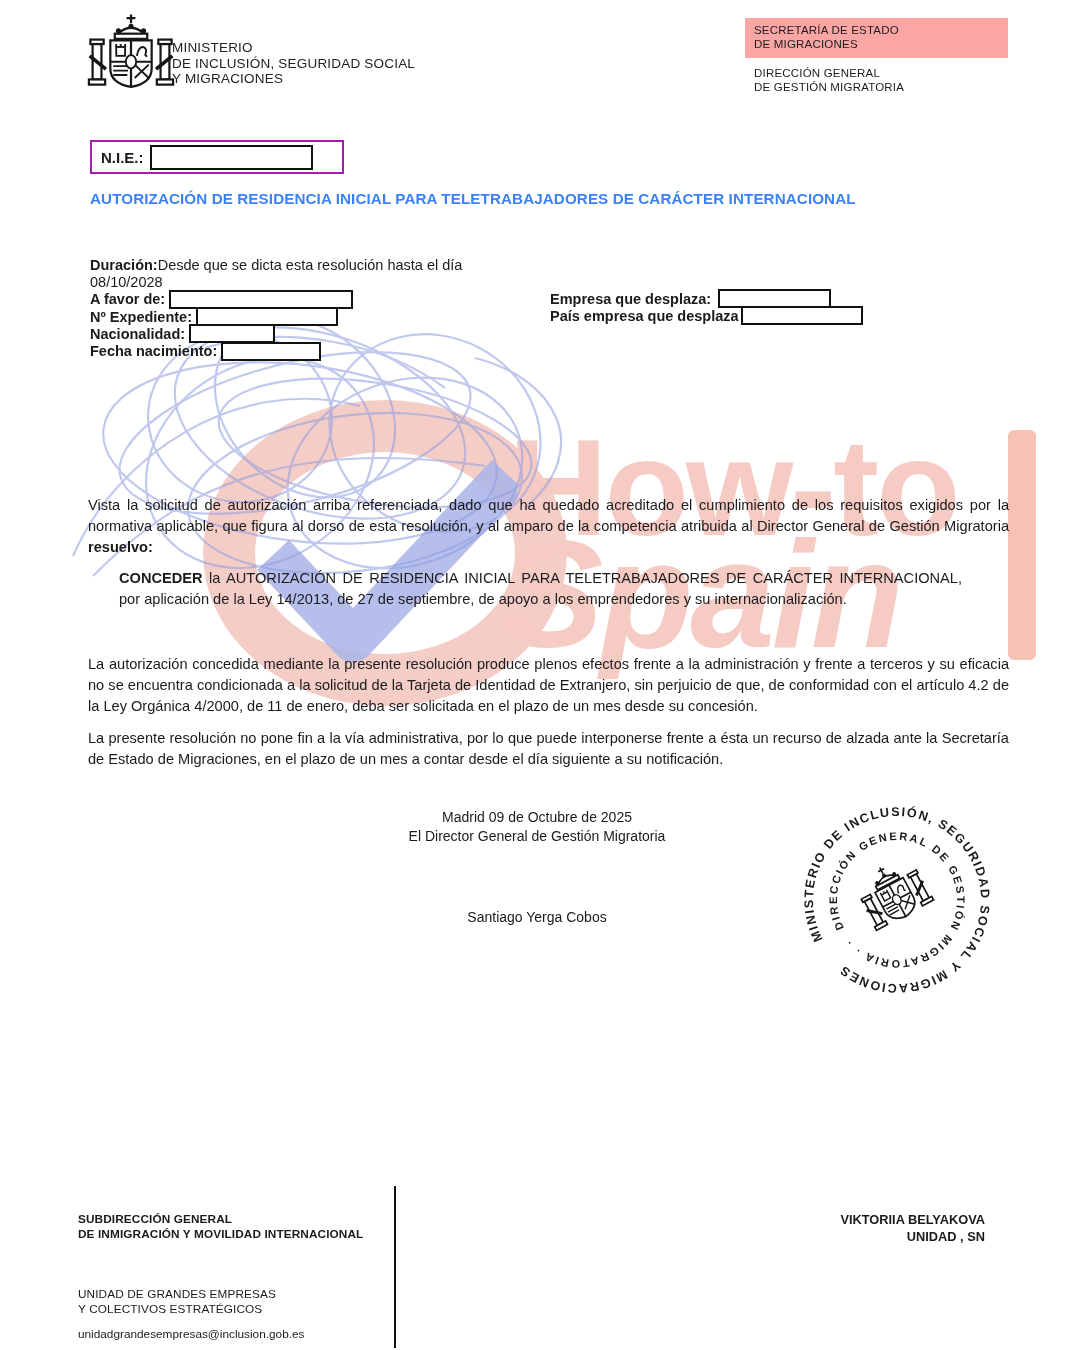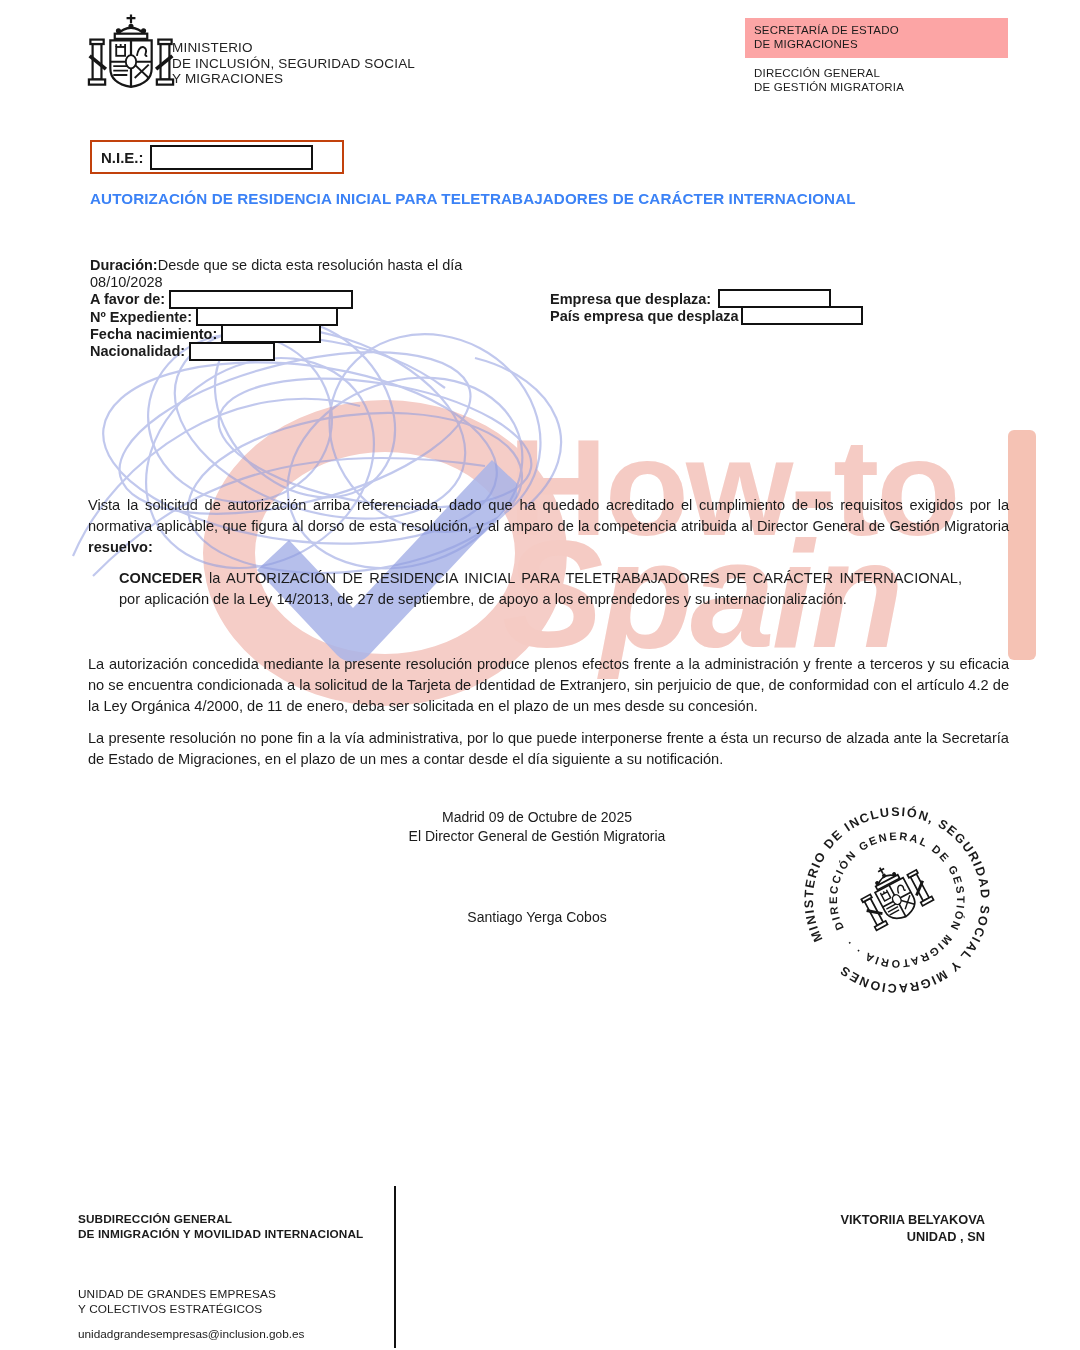--- a/index.html
+++ b/index.html
@@ -43,21 +43,21 @@
     font-size:11.5px;line-height:14px;color:#1c1c1c;letter-spacing:.2px;
   }
   .dir-block{
     position:absolute;left:754px;top:66px;
     font-size:11.5px;line-height:14px;color:#1c1c1c;letter-spacing:.2px;
   }
 
   
   .nie-outer{
     position:absolute;left:90px;top:140px;width:254px;height:34px;
-    border:2px solid #c2410c;box-sizing:border-box;
+    border:2px solid #a21caf;box-sizing:border-box;
     display:flex;align-items:center;padding-left:9px;
   }
   .nie-label{font-weight:bold;font-size:15px;}
   .nie-inner{
     width:163px;height:25px;border:2.5px solid #111;box-sizing:border-box;
     margin-left:6px;background:#fff;
   }
 
   .doc-title{
     position:absolute;left:90px;top:190px;width:930px;
@@ -234,26 +234,26 @@
     </div>
     <div class="frow">
       <span class="flabel">A favor de:</span>
       <span class="redact w-favor"></span>
     </div>
     <div class="frow">
       <span class="flabel">Nº Expediente:</span>
       <span class="redact w-exped"></span>
     </div>
     <div class="frow">
+      <span class="flabel">Nacionalidad:</span>
+      <span class="redact w-nac"></span>
+    </div>
+    <div class="frow">
       <span class="flabel">Fecha nacimiento:</span>
       <span class="redact w-fecha"></span>
-    </div>
-    <div class="frow">
-      <span class="flabel">Nacionalidad:</span>
-      <span class="redact w-nac"></span>
     </div>
   </div>
 
   <div class="fields-right">
     <div class="frow">
       <span class="flabel">Empresa que desplaza:</span>
       <span class="redact w-emp"></span>
     </div>
     <div class="frow">
       <span class="flabel">País empresa que desplaza</span>

